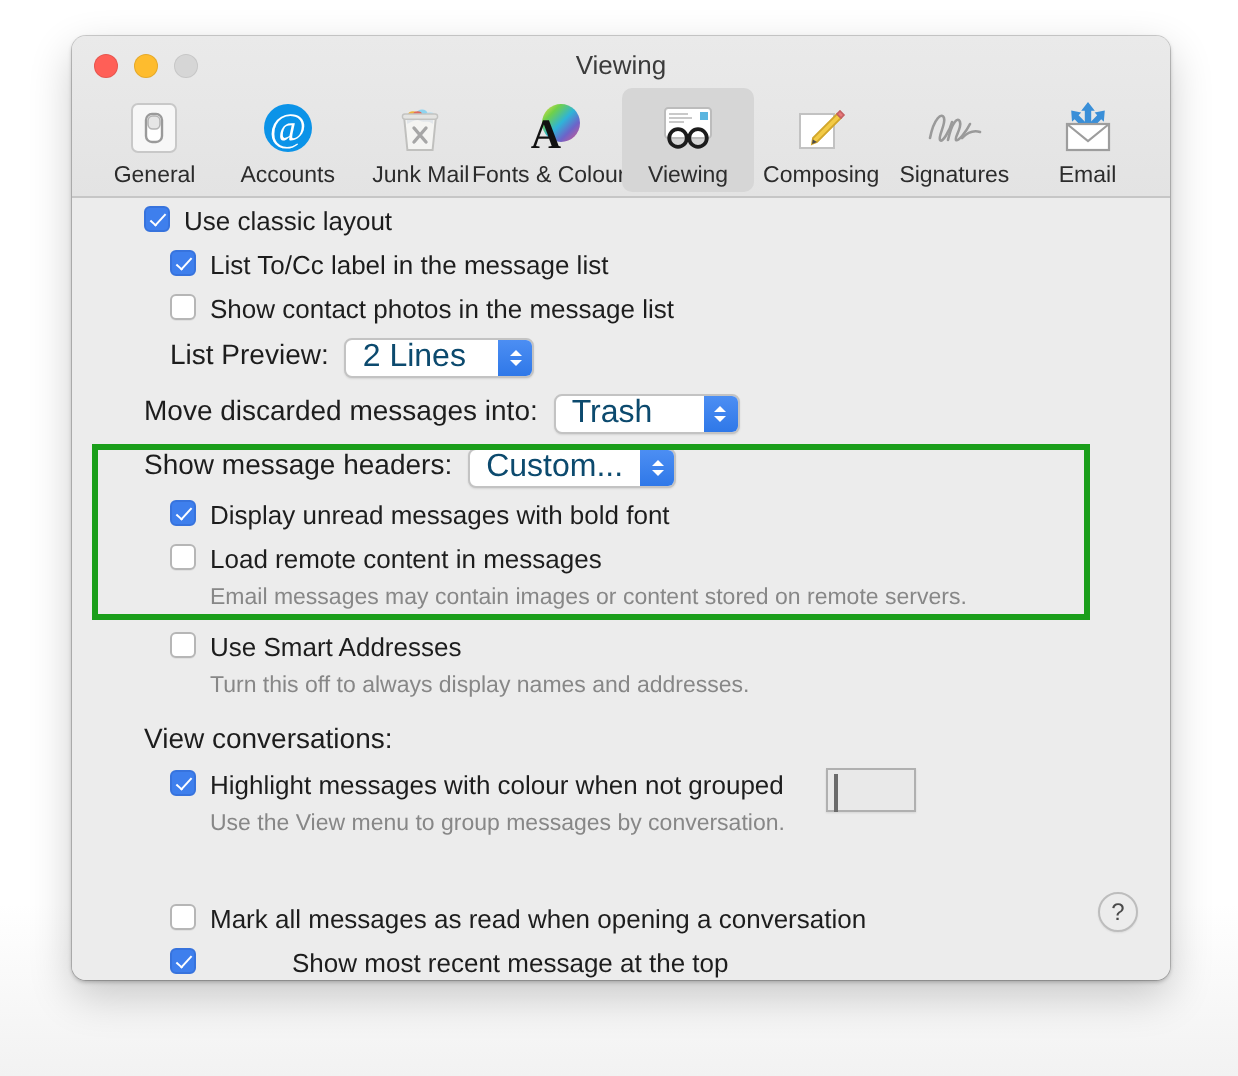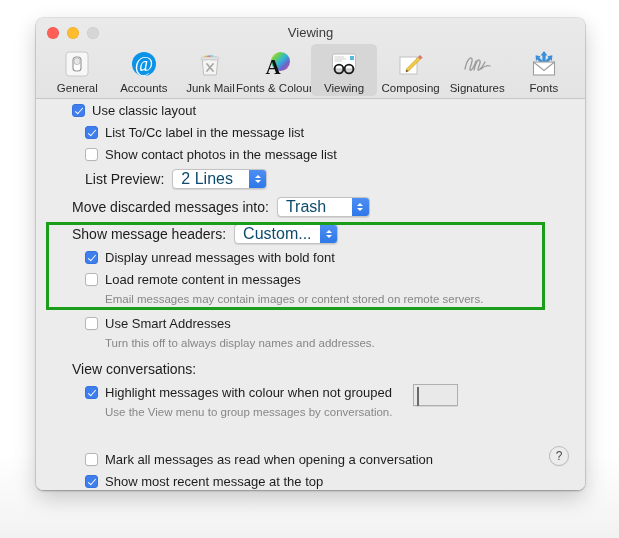--- a/index.html
+++ b/index.html
@@ -105,21 +105,20 @@
   
   #content {
     position: relative;
     flex: 1;
     background: #ececec;
     padding: 14px 0 0 0;
   }
 
   .row {
     display: flex;
-    align-items: center;
     position: absolute;
   }
 
   
   .cb {
     width: 13px; height: 13px;
     border-radius: 3px;
     flex: none;
     box-sizing: border-box;
     position: relative;
@@ -362,21 +361,21 @@
             <svg width="30" height="30" viewBox="0 0 30 30">
               <g fill="#3a8fd8">
                 <path d="M15 2 L18.4 6.4 L16.6 6.4 L16.6 13 L13.4 13 L13.4 6.4 L11.6 6.4 Z"></path>
                 <path d="M6.6 6.2 L11.6 7.3 L10.3 8.6 L14.2 12.6 L12.1 14.6 L8.3 10.6 L7 11.9 Z"></path>
                 <path d="M23.4 6.2 L22.9 11.9 L21.6 10.6 L17.8 14.6 L15.7 12.6 L19.6 8.6 L18.3 7.3 Z"></path>
               </g>
               <rect x="4.5" y="13" width="21" height="13" fill="#ffffff" stroke="#9d9d9d" stroke-width="1.1"></rect>
               <path d="M4.5 13 L15 21.5 L25.5 13" fill="none" stroke="#9d9d9d" stroke-width="1.1"></path>
             </svg>
           </span>
-          <span class="tb-label">Fonts</span>
+          <span class="tb-label">Email</span>
         </div>
 
       </div>
     </div>
 
     <div id="content">
 
       <div class="row" style="left:36px; top:4px;">
         <span class="cb on"></span>
         <span class="cb-label">Use classic layout</span>
@@ -464,21 +463,21 @@
           <span class="swatch"></span>
         </span>
       </div>
 
 
       <div class="row" style="left:49px; top:353px;">
         <span class="cb off"></span>
         <span class="cb-label">Mark all messages as read when opening a conversation</span>
       </div>
 
-      <div class="row" style="left:49px; top:375px;">
+      <div class="row" style="left:49px; top:375px;gap:41px;">
         <span class="cb on"></span>
         <span class="cb-label">Show most recent message at the top</span>
       </div>
 
       <div id="help-btn" style="right:16px; bottom:24px;">
         <span>?</span>
       </div>
 
     </div>
   </div>

